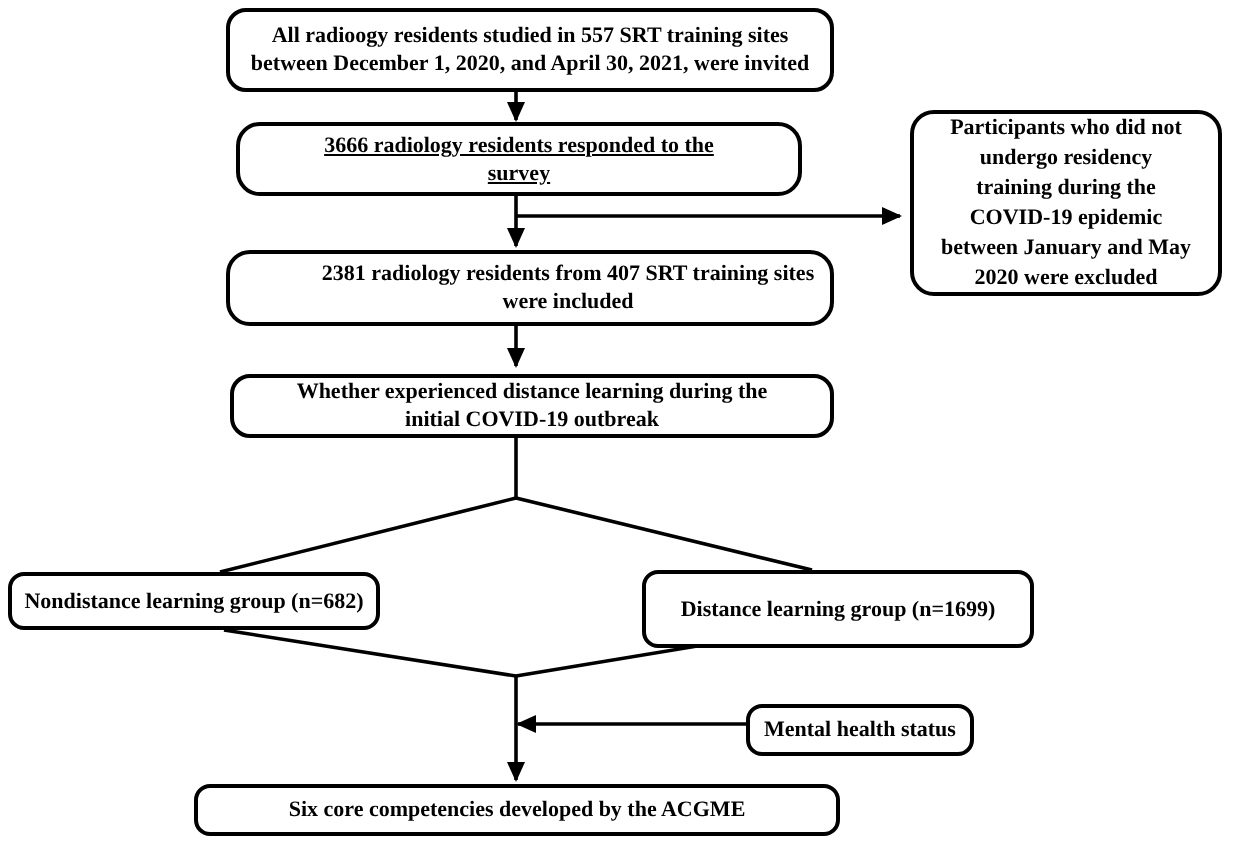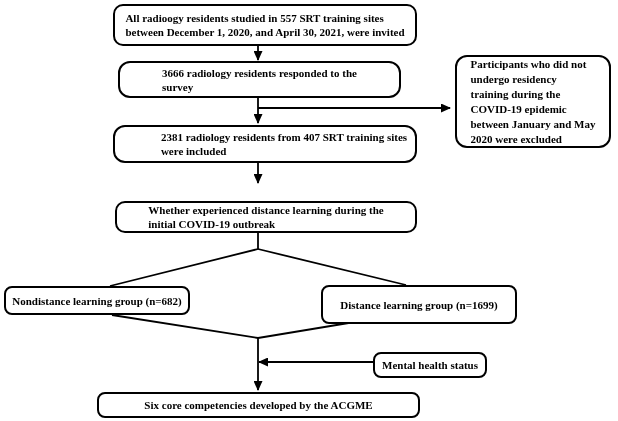--- a/index.html
+++ b/index.html
@@ -11,21 +11,21 @@
     overflow:hidden;
   }
   .edges{position:absolute;left:0;top:0;width:618px;height:421px;pointer-events:none;}
   .node{
     position:absolute;
     box-sizing:border-box;
     background:#ffffff;
     border:2px solid #000000;
     color:#000000;
     display:flex;align-items:center;justify-content:center;
-    text-align:left;
+    text-align:center;
     font-size:11px;font-weight:700;line-height:14px;
     white-space:pre-line;
     padding:1px 2px;
   }
   .r10{border-radius:10px;}
   .r8{border-radius:8px;}
   .r12{border-radius:12px;}
   .node.side{line-height:15px;}
 </style>
 </head>
@@ -48,34 +48,34 @@
     <line x1="258" y1="249" x2="406" y2="285" stroke="#000" stroke-width="1.8"></line>
     <line x1="112" y1="315" x2="258" y2="338" stroke="#000" stroke-width="1.8"></line>
     <line x1="403" y1="314" x2="258" y2="338" stroke="#000" stroke-width="1.8"></line>
     <line x1="258" y1="338" x2="258" y2="390" stroke="#000" stroke-width="1.8" marker-end="url(#ah)"></line>
     <line x1="373" y1="362" x2="259" y2="362" stroke="#000" stroke-width="1.8" marker-end="url(#ah)"></line>
   </svg>
 
   <div class="node r10" style="left:113px;top:4px;width:304px;height:42px;">All radioogy residents studied in 557 SRT training sites
 between December 1, 2020, and April 30, 2021, were invited</div>
 
-  <div class="node r12" style="left:118px;top:61px;width:283px;height:37px;">3666 radiology residents responded to the
+  <div class="node r12" style="left:118px;top:61px;width:283px;height:37px;text-decoration:underline;">3666 radiology residents responded to the
 survey</div>
 
   <div class="node r12 side" style="left:455px;top:55px;width:156px;height:93px;">Participants who did not
 undergo residency
 training during the
 COVID-19 epidemic
 between January and May
 2020 were excluded</div>
 
   <div class="node r12" style="left:113px;top:125px;width:304px;height:38px;padding-left:40px;">2381 radiology residents from 407 SRT training sites
 were included</div>
 
-  <div class="node r10" style="left:115px;top:201px;width:302px;height:32px;">Whether experienced distance learning during the
+  <div class="node r10" style="left:115px;top:187px;width:302px;height:32px;">Whether experienced distance learning during the
 initial COVID-19 outbreak</div>
 
   <div class="node r8" style="left:4px;top:286px;width:186px;height:29px;">Nondistance learning group (n=682)</div>
 
   <div class="node r8" style="left:321px;top:285px;width:196px;height:39px;">Distance learning group (n=1699)</div>
 
   <div class="node r8" style="left:97px;top:392px;width:323px;height:26px;">Six core competencies developed by the ACGME</div>
 
   <div class="node r8" style="left:373px;top:352px;width:114px;height:26px;">Mental health status</div>
 

